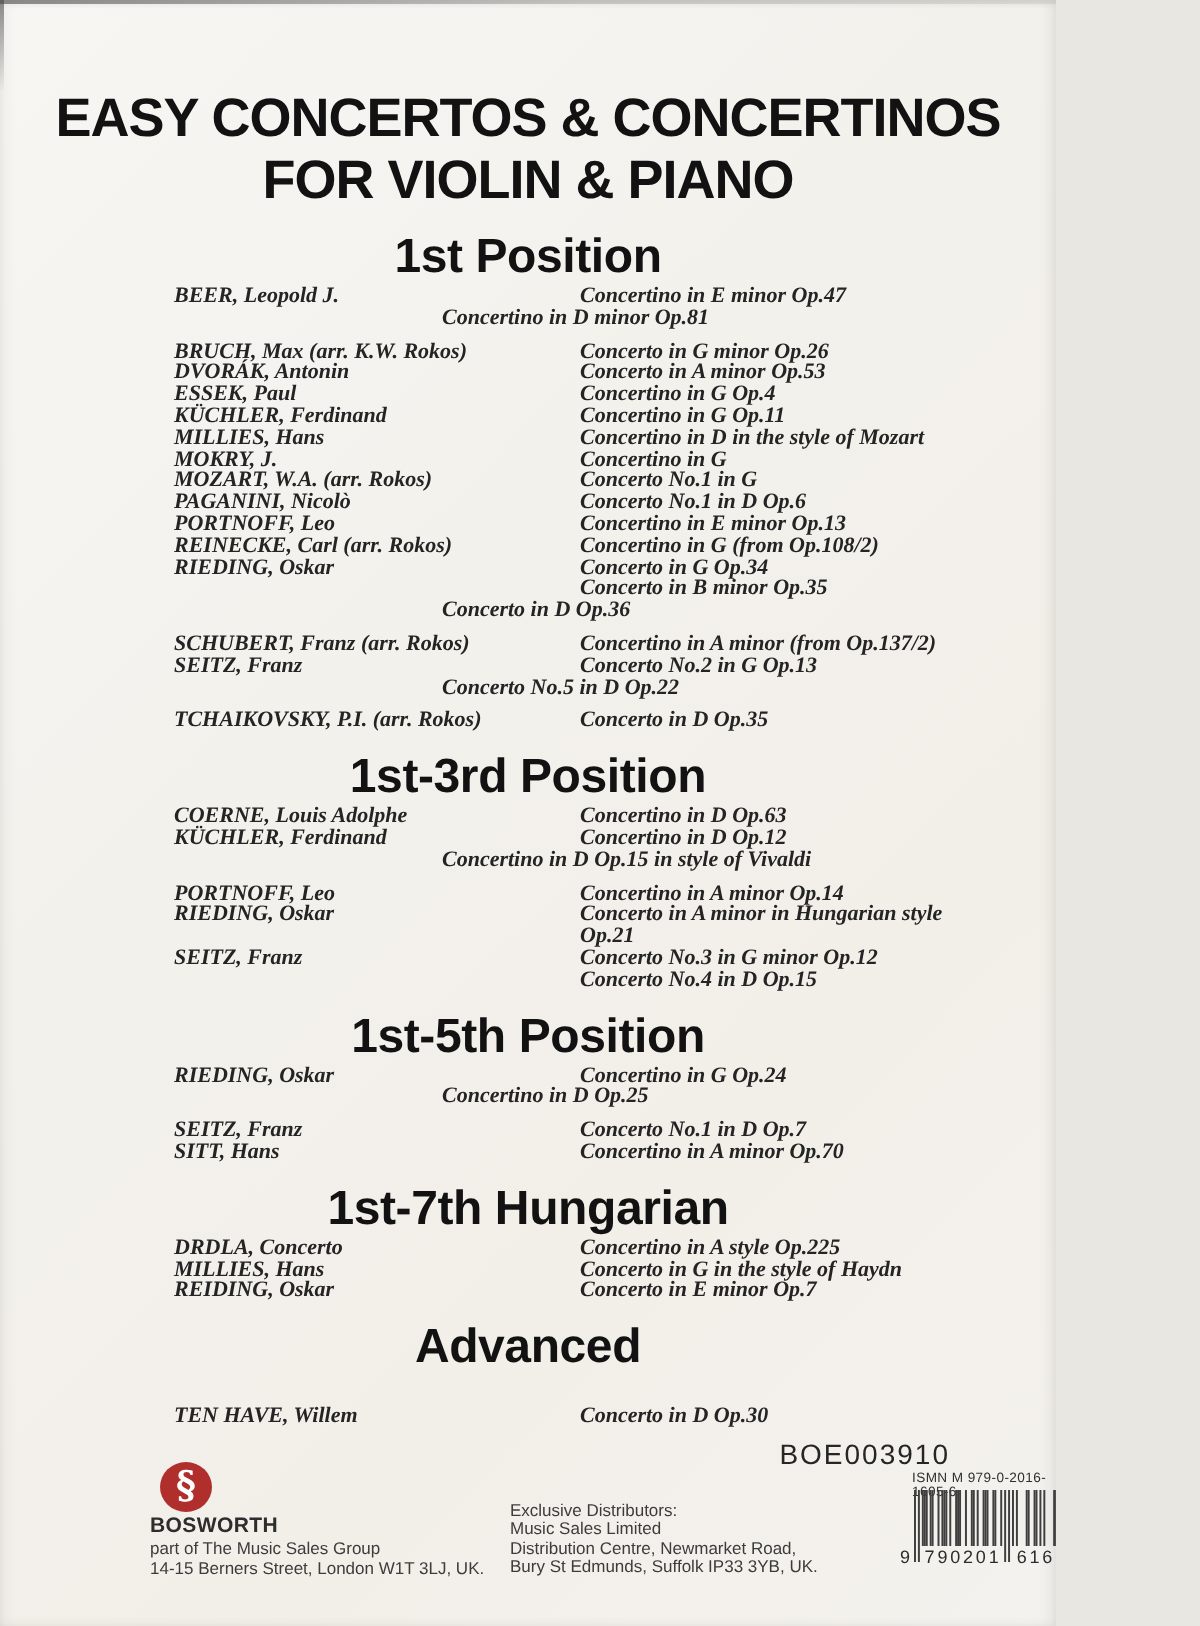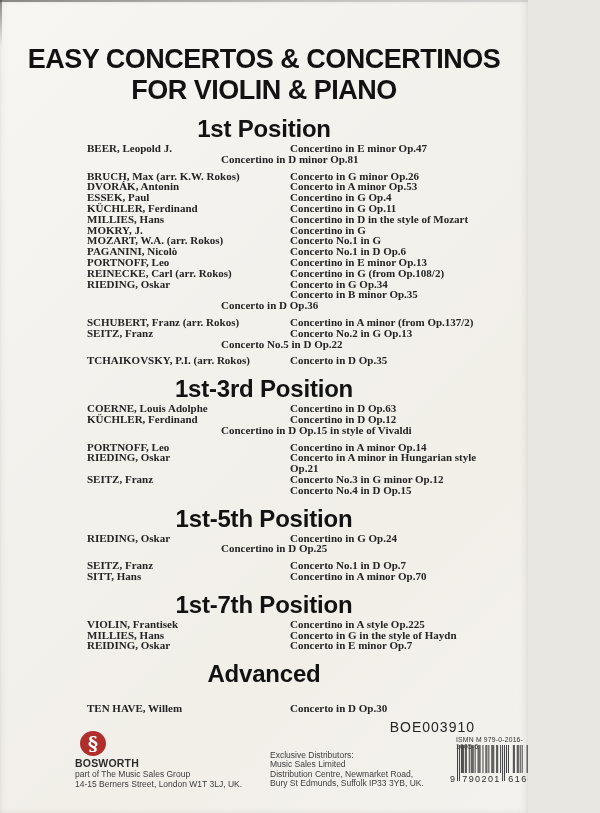--- a/index.html
+++ b/index.html
@@ -22,41 +22,41 @@
   }
   h1.title{
     margin:44px 20px 0;text-align:center;
     font-size:27px;line-height:31px;font-weight:bold;letter-spacing:-0.5px;
     color:#121212;
   }
   h2.sec-header{
     margin:12px 0 3px;text-align:center;
     font-size:24px;line-height:22px;font-weight:bold;color:#121212;letter-spacing:-0.2px;
   }
-  .list{margin-top:2px;}
+  .list{margin-top:2px;font-style:italic;}
   .row{
     display:flex;padding-left:87px;padding-right:30px;
     font-family:"Liberation Serif",serif;font-weight:bold;
     font-size:11px;line-height:10.8px;color:#242424;
   }
   .row .composer{width:203px;flex:none;}
   .row .work{flex:1;}
   .row.gap-after{margin-bottom:6px;padding-left:18px;}
   section:nth-of-type(5) .list{margin-top:18px;}
 
   
   .footer-left{position:absolute;left:75px;top:731px;}
   .logo{
     width:26px;height:25px;border-radius:50%;
     display:flex;align-items:center;justify-content:center;margin-left:5px;
     color:#fff;font-family:"DejaVu Serif",serif;font-size:19px;line-height:19px;font-weight:bold;
   }
   .pub-name{margin-top:1px;font-size:10.5px;font-weight:bold;color:#2d2d2d;letter-spacing:0.2px;}
   .pub-line{font-size:8.5px;line-height:10px;color:#3c3c3c;}
-  .footer-dist{position:absolute;left:270px;top:751px;font-size:8.5px;line-height:9.3px;color:#3c3c3c;}
+  .footer-dist{position:absolute;left:255px;top:751px;font-size:8.5px;line-height:9.3px;color:#3c3c3c;}
   .catalog{position:absolute;right:53px;top:719px;font-size:14px;letter-spacing:1px;color:#262626;}
   .ismn{position:absolute;left:456px;top:736px;font-size:6.8px;letter-spacing:0.2px;color:#303030;}
   .barcode{position:absolute;left:448px;top:745px;}
 </style>
 </head>
 <body>
 
 <div class="page">
 
   <h1 class="title">
@@ -194,24 +194,24 @@
             <span class="composer">SEITZ, Franz</span>
             <span class="work">Concerto No.1 in D Op.7</span>
           </div>
           <div class="row">
             <span class="composer">SITT, Hans</span>
             <span class="work">Concertino in A minor Op.70</span>
           </div>
         </div>
       </section>
       <section class="section">
-        <h2 class="sec-header">1st-7th Position</h2>
-        <div class="list">
-          <div class="row">
-            <span class="composer">VIOLIN, Frantisek</span>
+        <h2 class="sec-header">1st-7th Hungarian</h2>
+        <div class="list">
+          <div class="row">
+            <span class="composer">DRDLA, Concerto</span>
             <span class="work">Concertino in A style Op.225</span>
           </div>
           <div class="row">
             <span class="composer">MILLIES, Hans</span>
             <span class="work">Concerto in G in the style of Haydn</span>
           </div>
           <div class="row">
             <span class="composer">REIDING, Oskar</span>
             <span class="work">Concerto in E minor Op.7</span>
           </div>

